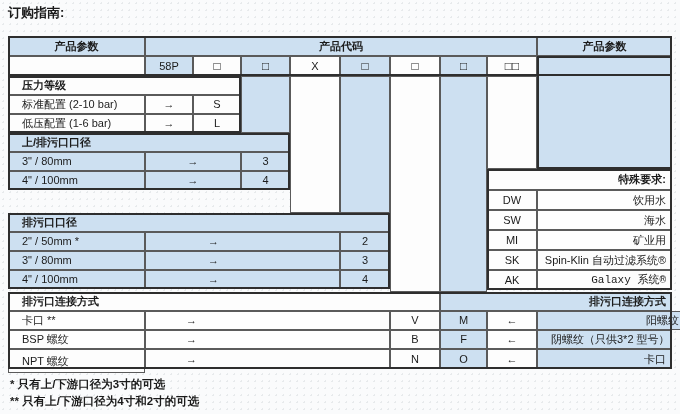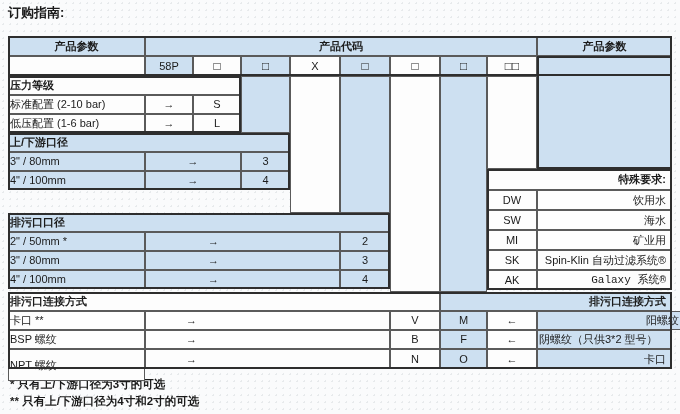--- a/index.html
+++ b/index.html
@@ -15,21 +15,21 @@
   .c{
     position:absolute;box-sizing:border-box;border:1px solid #5a5a5a;
     font-size:11px;display:flex;align-items:center;line-height:1;
     white-space:nowrap;z-index:1;
   }
   .b{background:#cde0f1;}
   .w{background:#fdfdfd;}
   .bold{font-weight:bold;}
   .ctr{justify-content:center;}
   .rt{justify-content:flex-end;padding-right:5px;}
-  .lf{padding-left:1px;}
+  .lf{padding-left:13px;}
   .sq{font-size:12px;}
   .obox{position:absolute;box-sizing:border-box;border:2px solid #2e2e2e;
     background:transparent;pointer-events:none;z-index:5;}
   .fn{position:absolute;left:10px;font-size:11.5px;font-weight:bold;}
   .arrowpad-drain{padding-left:62px;}
   .arrowpad-conn{padding-left:40px;}
 </style>
 </head>
 <body>
 
@@ -61,21 +61,21 @@
   <div class="c w" style="left:487px;top:76px;width:50px;height:93px;"></div>
 
   <div class="c w bold lf" style="left:8px;top:76px;width:233px;height:19px;">压力等级</div>
   <div class="c w lf" style="left:8px;top:95px;width:137px;height:19px;">标准配置 (2-10 bar)</div>
   <div class="c w ctr" style="left:145px;top:95px;width:48px;height:19px;">→</div>
   <div class="c w ctr" style="left:193px;top:95px;width:48px;height:19px;">S</div>
   <div class="c w lf" style="left:8px;top:114px;width:137px;height:19px;">低压配置 (1-6 bar)</div>
   <div class="c w ctr" style="left:145px;top:114px;width:48px;height:19px;">→</div>
   <div class="c w ctr" style="left:193px;top:114px;width:48px;height:19px;">L</div>
 
-  <div class="c b bold lf" style="left:8px;top:133px;width:282px;height:19px;">上/下游口径</div>
+  <div class="c b bold lf" style="left:8px;top:133px;width:282px;height:19px;">上/排污口口径</div>
   <div class="c b lf" style="left:8px;top:152px;width:137px;height:19px;">3" / 80mm</div>
   <div class="c b ctr" style="left:145px;top:152px;width:96px;height:19px;">→</div>
   <div class="c b ctr" style="left:241px;top:152px;width:49px;height:19px;">3</div>
   <div class="c b lf" style="left:8px;top:171px;width:137px;height:19px;">4" / 100mm</div>
   <div class="c b ctr" style="left:145px;top:171px;width:96px;height:19px;">→</div>
   <div class="c b ctr" style="left:241px;top:171px;width:49px;height:19px;">4</div>
 
   <div class="c w bold rt" style="left:487px;top:169px;width:185px;height:21px;padding-left:12px;">特殊要求:</div>
   <div class="c w ctr" style="left:487px;top:190px;width:50px;height:20px;">DW</div>
   <div class="c w rt" style="left:537px;top:190px;width:135px;height:20px;">饮用水</div>
@@ -109,21 +109,21 @@
   <div class="c w ctr" style="left:487px;top:311px;width:50px;height:19px;">←</div>
   <div class="c b rt" style="left:537px;top:311px;width:148px;height:19px;">阳螺纹</div>
 
   <div class="c w lf" style="left:8px;top:330px;width:137px;height:19px;">BSP 螺纹</div>
   <div class="c w arrowpad-conn" style="left:145px;top:330px;width:245px;height:19px;">→</div>
   <div class="c w ctr" style="left:390px;top:330px;width:50px;height:19px;">B</div>
   <div class="c b ctr" style="left:440px;top:330px;width:47px;height:19px;">F</div>
   <div class="c w ctr" style="left:487px;top:330px;width:50px;height:19px;">←</div>
   <div class="c b lf" style="left:537px;top:330px;width:135px;height:19px;">阴螺纹（只供3*2 型号）</div>
 
-  <div class="c w lf" style="left:8px;top:349px;width:137px;height:32px;">NPT 螺纹</div>
+  <div class="c w lf" style="left:8px;top:349px;width:137px;height:24px;">NPT 螺纹</div>
   <div class="c w arrowpad-conn" style="left:145px;top:349px;width:245px;height:20px;">→</div>
   <div class="c w ctr" style="left:390px;top:349px;width:50px;height:20px;">N</div>
   <div class="c b ctr" style="left:440px;top:349px;width:47px;height:20px;">O</div>
   <div class="c w ctr" style="left:487px;top:349px;width:50px;height:20px;">←</div>
   <div class="c b rt" style="left:537px;top:349px;width:135px;height:20px;">卡口</div>
 
   <div class="obox" style="left:8px;top:36px;width:664px;height:40px;"></div>
   <div class="obox" style="left:8px;top:76px;width:233px;height:57px;"></div>
   <div class="obox" style="left:8px;top:133px;width:282px;height:57px;"></div>
   <div class="obox" style="left:8px;top:213px;width:382px;height:76px;"></div>

